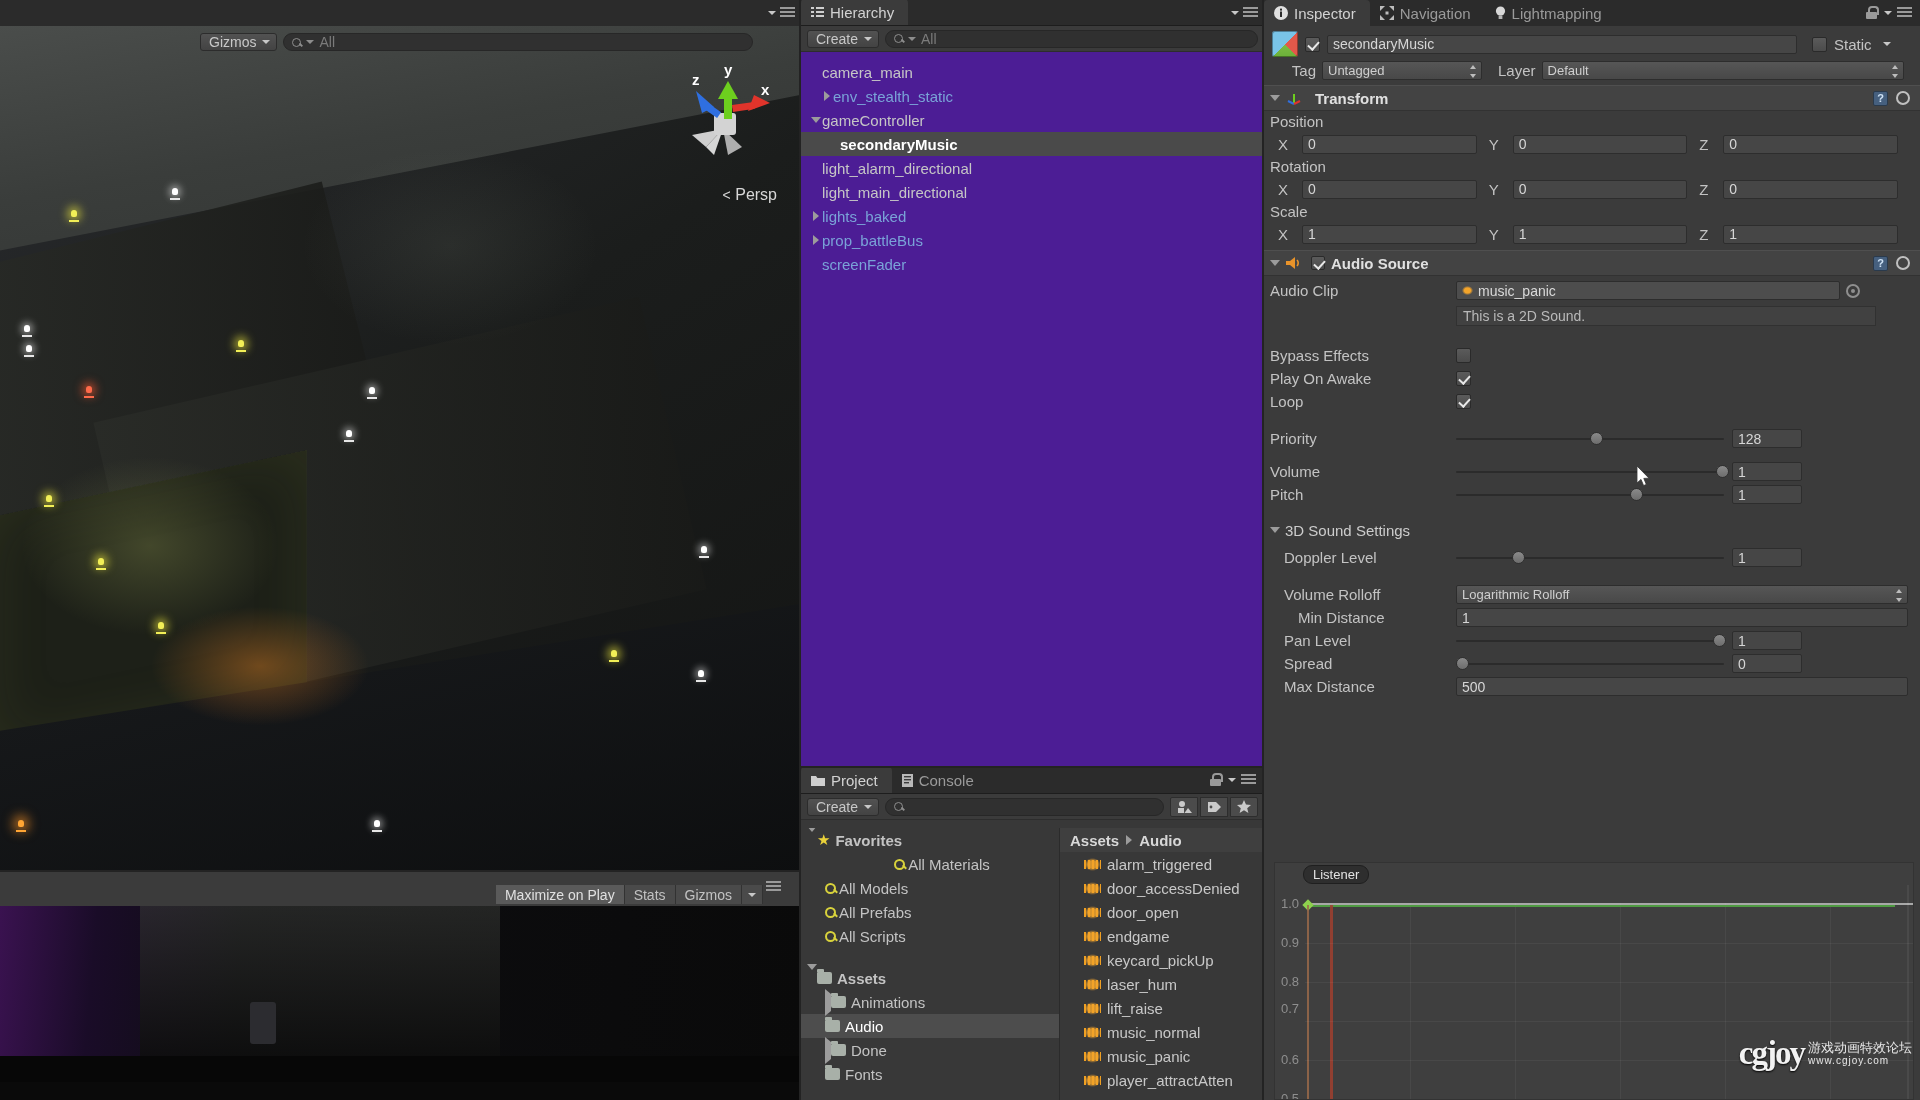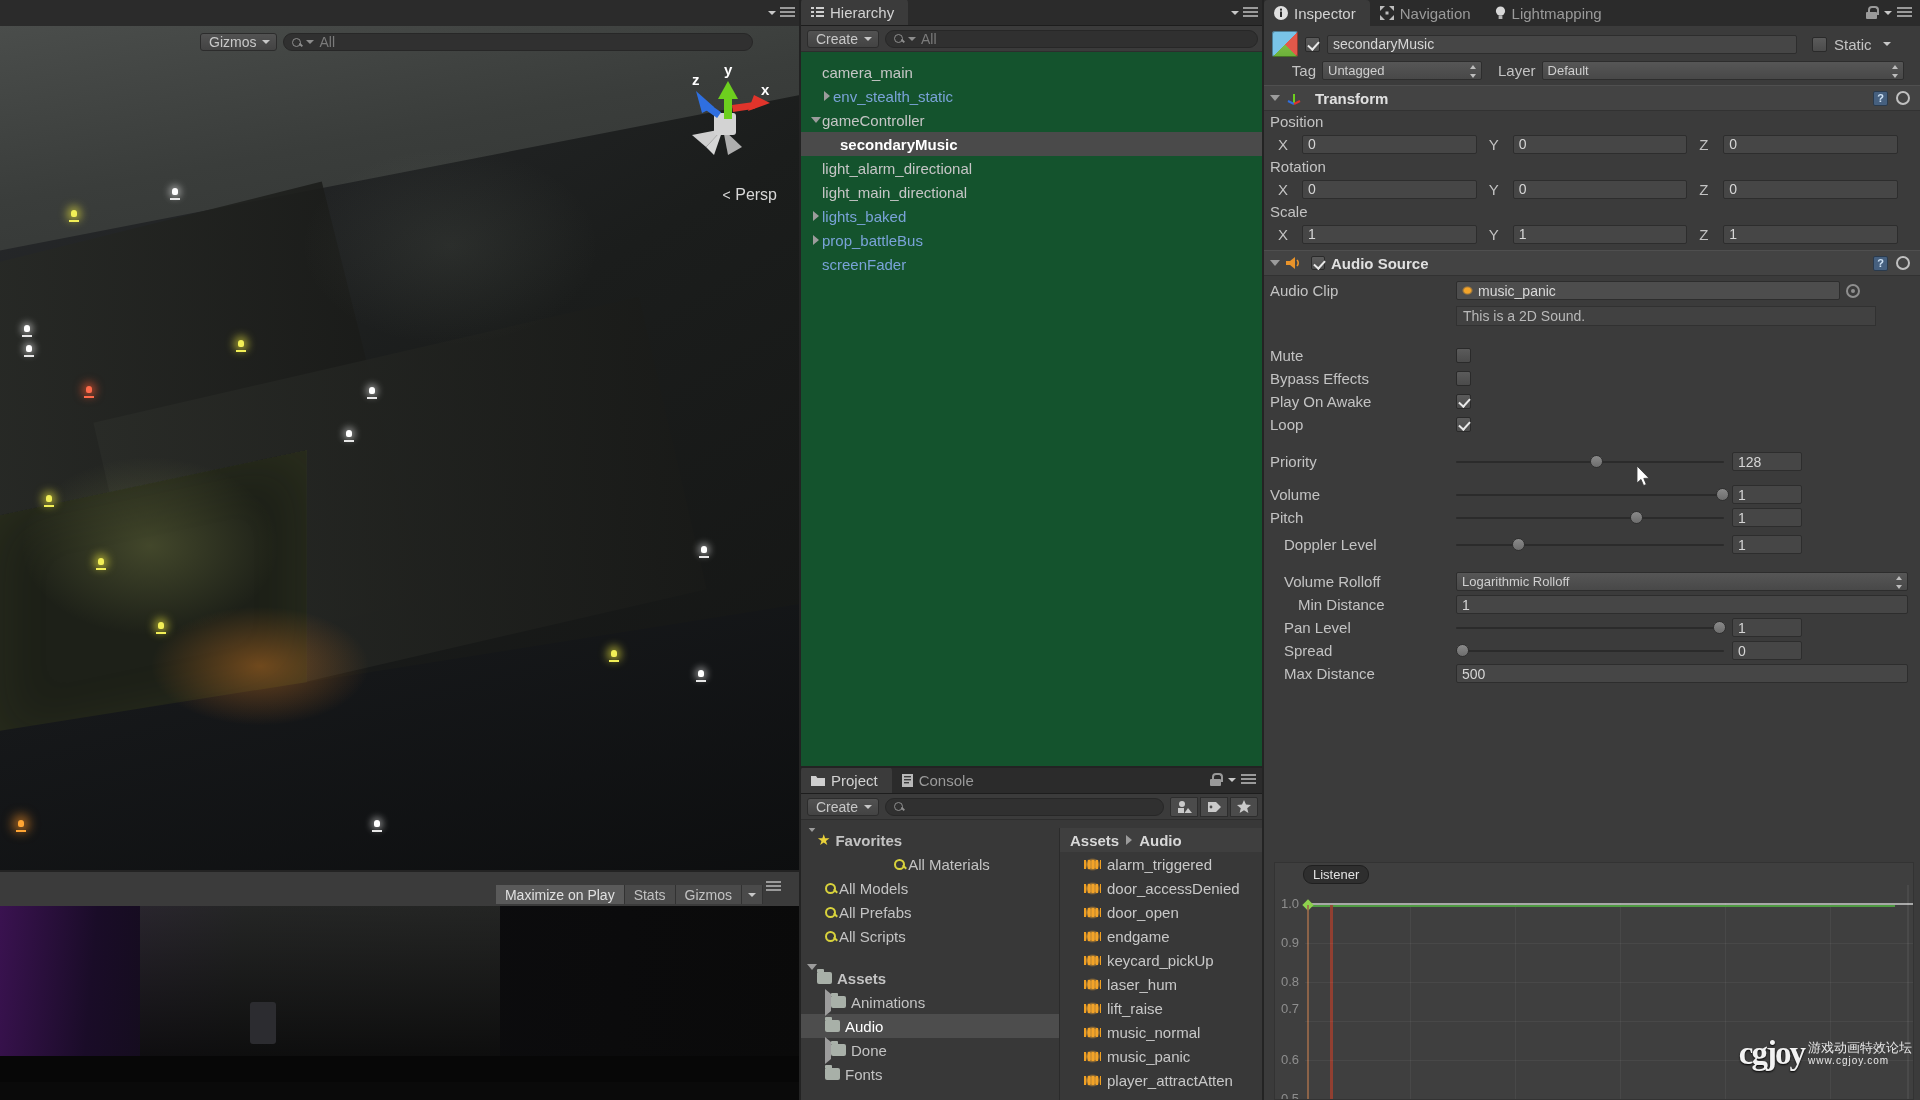--- a/index.html
+++ b/index.html
@@ -97,21 +97,21 @@
   #game-toolbar { position:absolute; right:22px; top:12px; display:flex; }
   .gbtn { height:19px; padding:0 9px; font-size:14px; color:#c2c2c2;
     background:#4a4a4a; border-right:1px solid #323232; display:flex; align-items:center; }
   .gbtn.first { background:#5a5a5a; color:#e0e0e0; }
   #game-canvas { position:absolute; top:34px; left:0; width:801px; height:175px;
     background:linear-gradient(95deg,#3a1250 0%, #1a0c28 12%, #0d0d10 30%, #0a0a0a 100%); }
   #watermark-bottom { position:absolute; left:0; bottom:0; width:801px; height:24px;
     background:#0a0a0a; color:#c6c6c6; font-size:14px; display:flex; align-items:center; padding-left:8px; letter-spacing:.5px;}
 
   
-  #hierarchy { left:801px; top:0; width:463px; height:768px; background:#14532d; }
+  #hierarchy { left:801px; top:0; width:463px; height:768px; background:#4c1d95; }
   #hier-list { position:absolute; top:60px; left:0; right:0; bottom:0; overflow:hidden; }
   .hrow { height:24px; display:flex; align-items:center; font-size:15px; color:#c6c6c6; padding-left:8px; }
   .hrow .tri { width:13px; flex:none; display:flex; justify-content:center; }
   .hrow.prefab { color:#7aa3d8; }
   .hrow.sel { background:#4a4a4a; color:#fff; font-weight:bold; }
   .tri-r { width:0;height:0;border-top:5px solid transparent;border-bottom:5px solid transparent;border-left:6px solid #9c9c9c; }
   .tri-d { width:0;height:0;border-left:5px solid transparent;border-right:5px solid transparent;border-top:6px solid #9c9c9c; }
 
   
   #project { left:801px; top:768px; width:463px; height:332px; background:#383838; }
@@ -752,24 +752,20 @@
         <span class="clipdot"></span>
         <span>music_panic</span>
       </span>
       <span class="selcircle"></span>
     </div>
 
     <div class="infobox">This is a 2D Sound.</div>
 
     <div id="audio-toggles" style="margin-top:18px">
         <div class="prop">
-          <span class="pl">Mute</span>
-          <span class="chk"></span>
-        </div>
-        <div class="prop">
           <span class="pl">Bypass Effects</span>
           <span class="chk"></span>
         </div>
         <div class="prop">
           <span class="pl">Play On Awake</span>
           <span class="chk on"></span>
         </div>
         <div class="prop">
           <span class="pl">Loop</span>
           <span class="chk on"></span>
@@ -795,20 +791,24 @@
         <div class="prop">
           <span class="pl">Pitch</span>
           <span class="slider" style="max-width: 268px;">
             <span class="track"></span>
             <span class="knob" style="left:65%"></span>
           </span>
           <span class="numfield">1</span>
         </div>
       </div>
 
+    <div class="foldout" style="margin-top:12px">
+      <span class="tri-d"></span>
+      <span>3D Sound Settings</span>
+    </div>
 
     <div class="prop" style="margin-top:4px">
       <span class="pl ind">Doppler Level</span>
       <span class="slider" style="max-width:268px">
         <span class="track"></span>
           <span class="knob" style="left:21%"></span>
       </span>
       <span class="numfield">1</span>
     </div>
 

